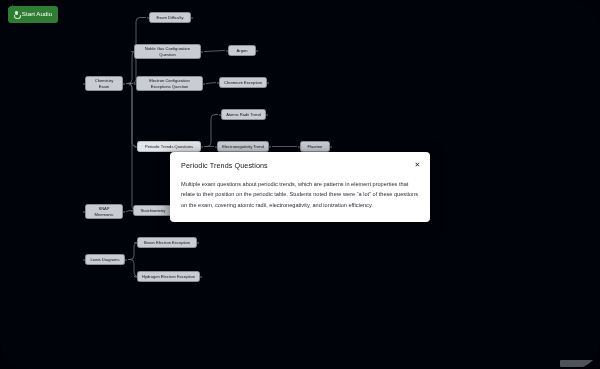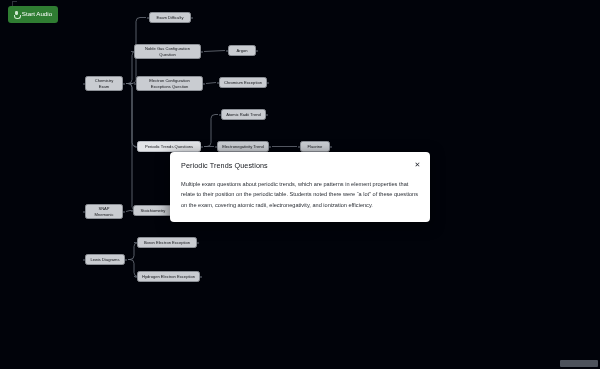--- a/index.html
+++ b/index.html
@@ -15,20 +15,21 @@
     position: relative;
   }
 
   #canvas {
     position: absolute;
     inset: 0;
     width: 600px;
     height: 369px;
     background: #01030a;
     overflow: hidden;
+    border-radius: 27px;
   }
 
   
   #audio-btn {
     position: absolute;
     left: 8px;
     top: 6px;
     width: 50px;
     height: 17px;
     background: #2f7d32;

